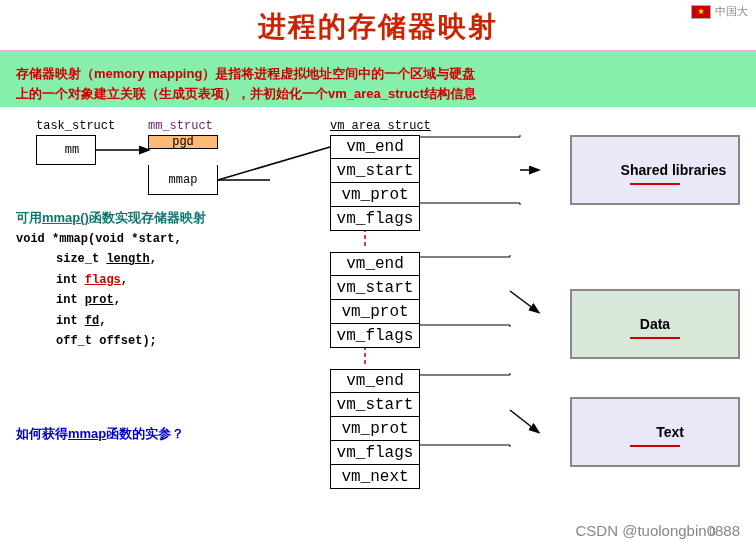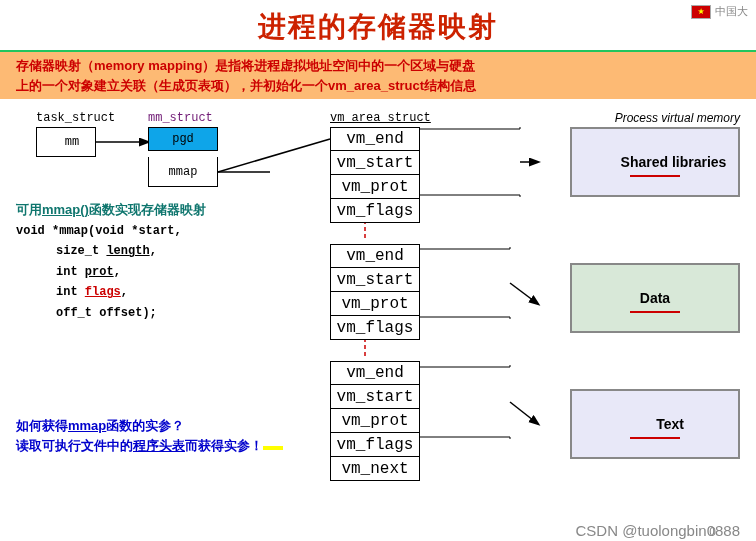--- a/index.html
+++ b/index.html
@@ -25,26 +25,26 @@
       font-size: 28px;
       font-weight: bold;
       color: #cc2200;
       padding: 8px 0 4px 0;
       letter-spacing: 2px;
       border-radius: 17px;
     }
 
     
     .description {
-      background: #fdba74;
-      padding: 4px 16px 4px 16px;
+      background: #86efac;
+      padding: 12px 16px 4px 16px;
       font-size: 13px;
       line-height: 1.5;
       color: #000;
-      border-top: 2px solid #22c55e;
+      border-top: 2px solid #f9a8d4;
     }
     .description span.bold { font-weight: bold; }
     .description span.highlight { color: #cc0000; font-weight: bold; }
 
     
     .diagram-area {
       position: relative;
       width: 756px;
       height: 390px;
       background: #fff;
@@ -82,28 +82,28 @@
       top: 12px;
       font-size: 12px;
       font-family: 'Courier New', monospace;
       color: #701a75;
     }
     .mm-struct-pgd {
       position: absolute;
       left: 148px;
       top: 28px;
       width: 70px;
-      height: 24px;
+      height: 14px;
       border: 1.5px solid #000;
       display: flex;
       align-items: center;
       justify-content: center;
       font-size: 12px;
       font-family: 'Courier New', monospace;
-      background: #0ea5e9;
+      background: #fdba74;
     }
     .mm-struct-mmap {
       position: absolute;
       left: 148px;
       top: 58px;
       width: 70px;
       height: 30px;
       border: 1.5px solid #000;
       border-top: none;
       display: flex;
@@ -163,21 +163,21 @@
       border: 2px solid #888;
     }
 
     .vm-shared {
       top: 28px;
       height: 70px;
       background: #e8e8f8;
       padding-left: 37px;
     }
     .vm-data {
-      top: 164px;
+      top: 182px;
       height: 70px;
       background: #d8e8d8;
     }
     .vm-text {
       top: 290px;
       height: 70px;
       background: #e8e8f8;
       padding-left: 30px;
     }
 
@@ -333,49 +333,46 @@
     <div class="vm-box" style="left:330px; top:169px; border-top:none;">vm_start</div>
     <div class="vm-box" style="left:330px; top:193px; border-top:none;">vm_prot</div>
     <div class="vm-box" style="left:330px; top:217px; border-top:none;">vm_flags</div>
 
     <div class="vm-box" style="left:330px; top:262px;">vm_end</div>
     <div class="vm-box" style="left:330px; top:286px; border-top:none;">vm_start</div>
     <div class="vm-box" style="left:330px; top:310px; border-top:none;">vm_prot</div>
     <div class="vm-box" style="left:330px; top:334px; border-top:none;">vm_flags</div>
     <div class="vm-box" style="left:330px; top:358px; border-top:none;">vm_next</div>
 
-    <div class="pvm-label">Process virtual memory</div>
 
     <div class="vm-block vm-shared">
       <span>Shared libraries</span>
       <div class="vm-block-underline"></div>
     </div>
     <div class="vm-block vm-data">
       <span>Data</span>
       <div class="vm-block-underline"></div>
     </div>
     <div class="vm-block vm-text">
       <span>Text</span>
       <div class="vm-block-underline"></div>
     </div>
 
     <div class="left-text">
       <div class="line1">可用<span class="underline">mmap()</span>函数实现存储器映射</div>
       <div class="mono"><strong>void *mmap(void *start,</strong></div>
       <div class="mono indent"><strong>size_t <span class="underline">length</span>,</strong></div>
+      <div class="mono indent"><strong>int <span style="color:#cc0000;text-decoration:underline;">flags</span>,</strong></div>
       <div class="mono indent"><strong>int <span class="underline">prot</span>,</strong></div>
-      <div class="mono indent"><strong>int <span style="color:#cc0000;text-decoration:underline;">flags</span>,</strong></div>
+      <div class="mono indent"><strong>int <span class="underline">fd</span>,</strong></div>
       <div class="mono indent"><strong>off_t offset);</strong></div>
     </div>
 
     <div style="position:absolute; left:16px; top:318px; font-size:13px; color:#0000cc; font-weight:bold;">
       如何获得<span class="underline" style="text-decoration:underline;">mmap</span>函数的实参？
-    </div>
-    <div style="position:absolute; left:16px; top:338px; font-size:13px; color:#0000cc; font-weight:bold;">
-      读取可执行文件中的<span style="text-decoration:underline;">程序头表</span>而获得实参！<span style="background:yellow; display:inline-block; width:20px; height:4px;"></span>
     </div>
 
   </div>
 
   <div class="footer">
     <span>CSDN @tuolongbin0888</span>
   </div>
   <div class="page-num">0</div>
 </div>
 

